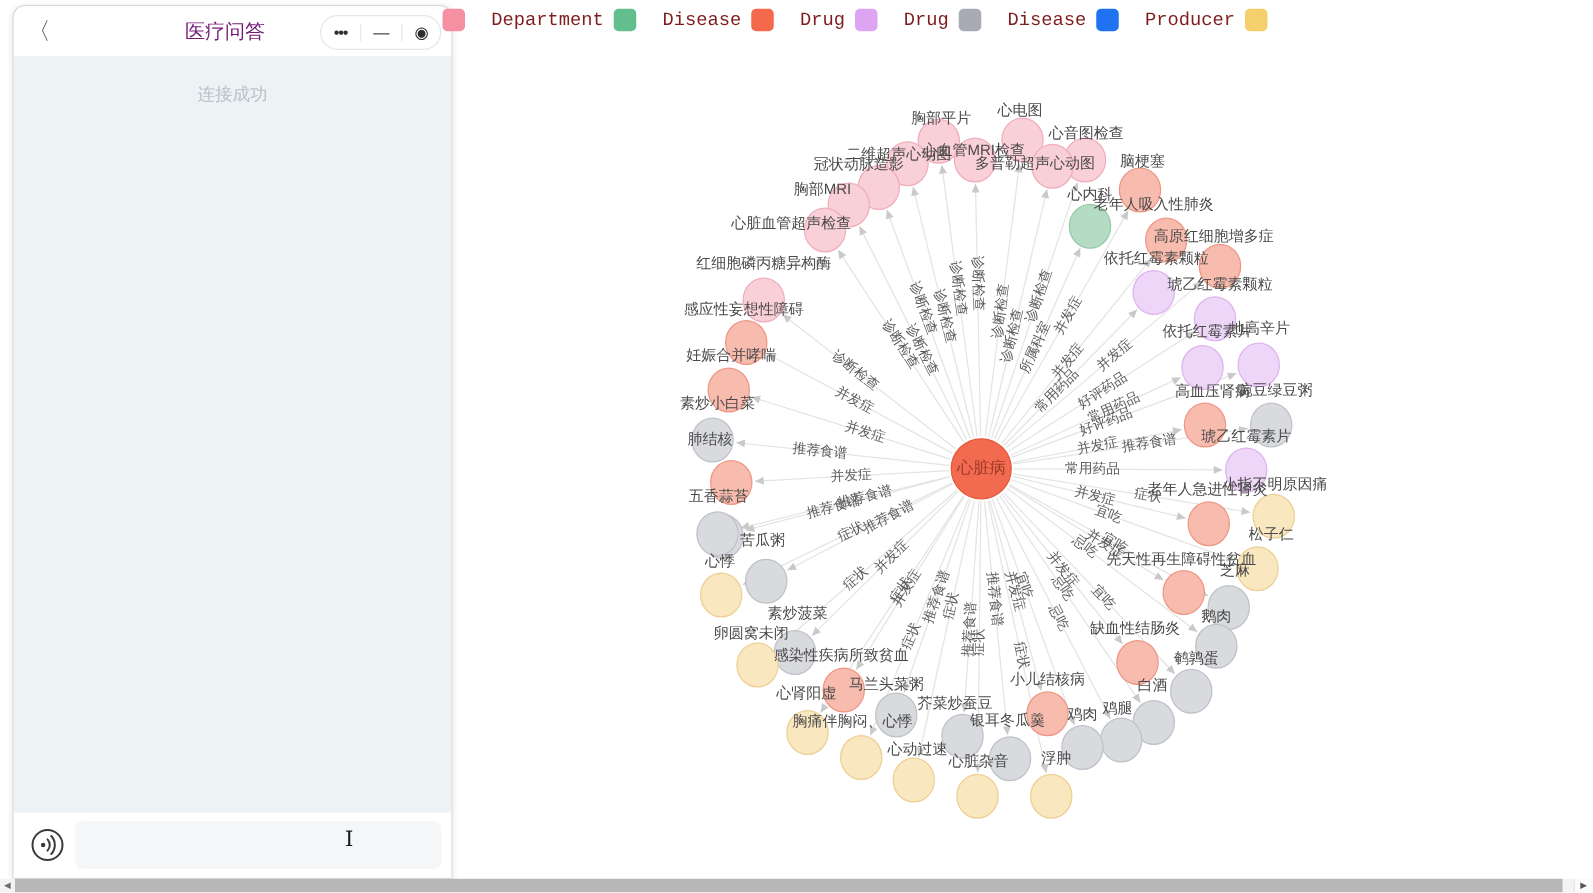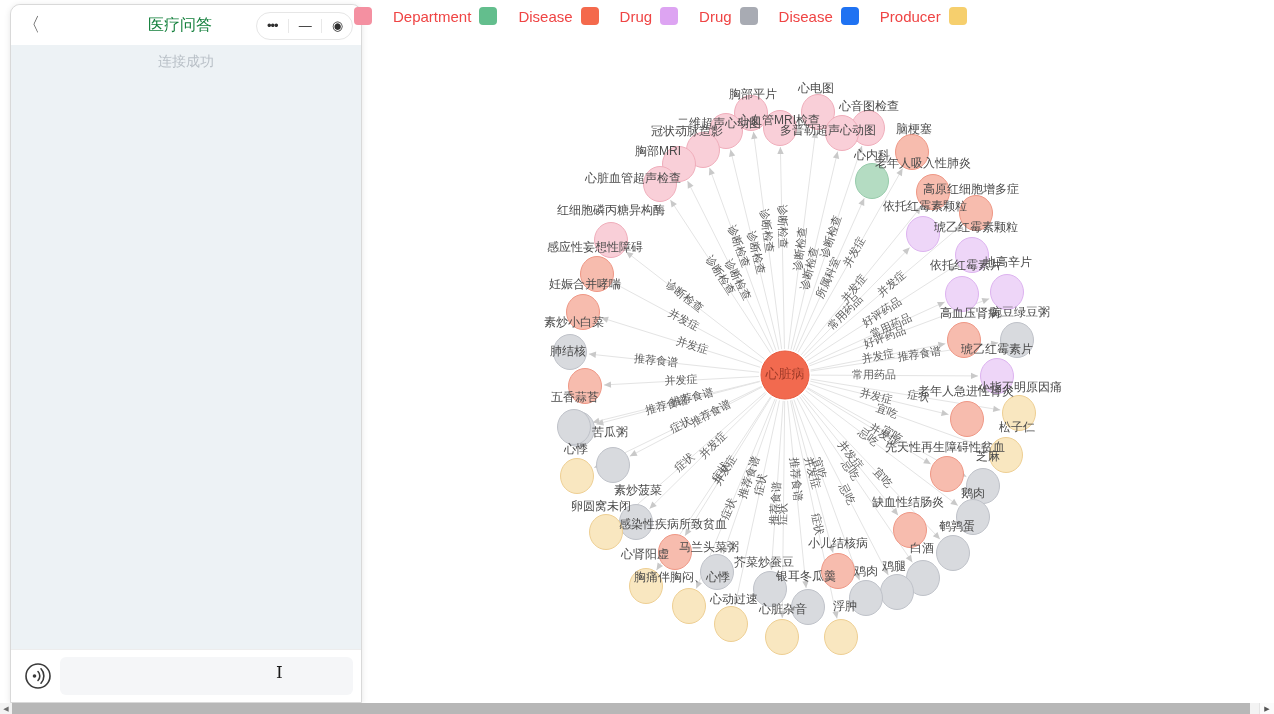--- a/index.html
+++ b/index.html
@@ -9,52 +9,52 @@
     background:#fff;font-family:"Liberation Sans","DejaVu Sans",sans-serif;
   }
   
   #graph{position:absolute;left:0;top:0;z-index:1;}
   
   .legend{
     position:absolute;left:354px;top:4px;z-index:4;
     display:flex;align-items:center;gap:21px;height:24px;
   }
   .legend-item{display:flex;align-items:center;gap:8px;}
-  .legend-label{font-size:15px;color:#ef4444;white-space:nowrap;}
+  .legend-label{font-size:15px;color:#7f1d1d;white-space:nowrap;font-family:Liberation Mono, monospace;}
   .legend-swatch{width:18px;height:18px;border-radius:4px;display:inline-block;}
   
   .panel{
     position:absolute;left:10px;top:4px;width:352px;height:699px;z-index:3;
     background:#fff;border:1px solid #d9d9d9;border-radius:10px 10px 0 0;
     box-shadow:0 1px 6px rgba(0,0,0,.10);display:flex;flex-direction:column;
     box-sizing:border-box;
   }
   .panel-header{
     height:40px;flex:0 0 40px;display:flex;align-items:center;
     background:#fff;border-radius:10px 10px 0 0;position:relative;
   }
   .back-btn{width:40px;text-align:center;font-size:19px;color:#5c5c5c;cursor:pointer;}
   .panel-title{
     position:absolute;left:0;right:12px;text-align:center;
-    font-size:16px;color:#15803d;pointer-events:none;
+    font-size:16px;color:#701a75;pointer-events:none;
   }
   .capsule{
     position:absolute;right:8px;top:7px;height:26px;display:flex;align-items:center;
     border:1px solid #e6e6e6;border-radius:14px;background:#fff;overflow:hidden;
   }
   .capsule .seg{
     padding:0 10px;font-size:13px;color:#2f2f2f;line-height:26px;cursor:pointer;
     letter-spacing:-1px;
   }
   .capsule .divider{width:1px;height:14px;background:#e8e8e8;}
   .panel-body{
     flex:1;background:#edf2f5;position:relative;overflow:hidden;
   }
   .status-text{
-    margin-top:8px;text-align:center;font-size:14px;color:#b9c0c7;
+    margin-top:22px;text-align:center;font-size:14px;color:#b9c0c7;
   }
   .panel-footer{
     flex:0 0 52px;background:#fff;border-top:1px solid #ededed;
     display:flex;align-items:center;padding:0 8px;gap:8px;
   }
   .mic-btn{width:28px;height:28px;flex:0 0 28px;cursor:pointer;margin-left:5px;}
   .chat-input{
     flex:1;height:38px;background:#f5f6f8;border:none;border-radius:6px;
     font-size:14px;color:#333;padding:0 10px;box-sizing:border-box;outline:none;
   }

